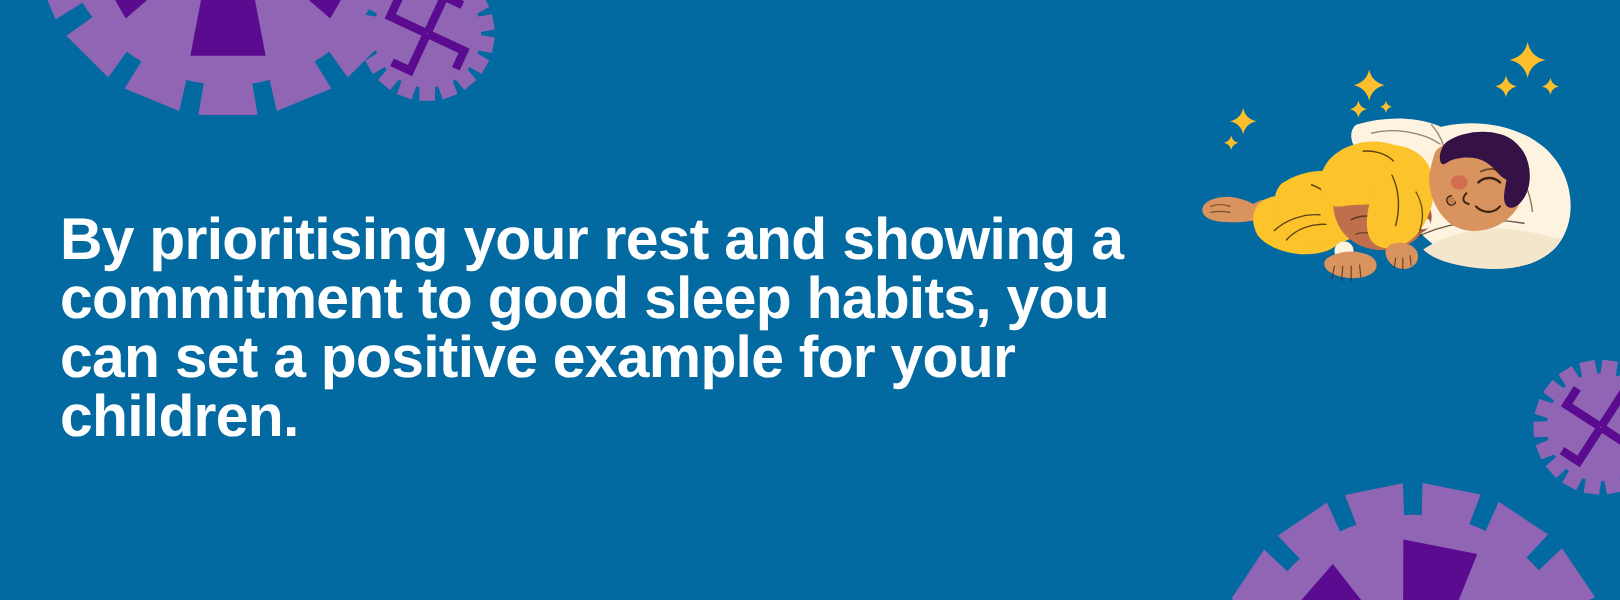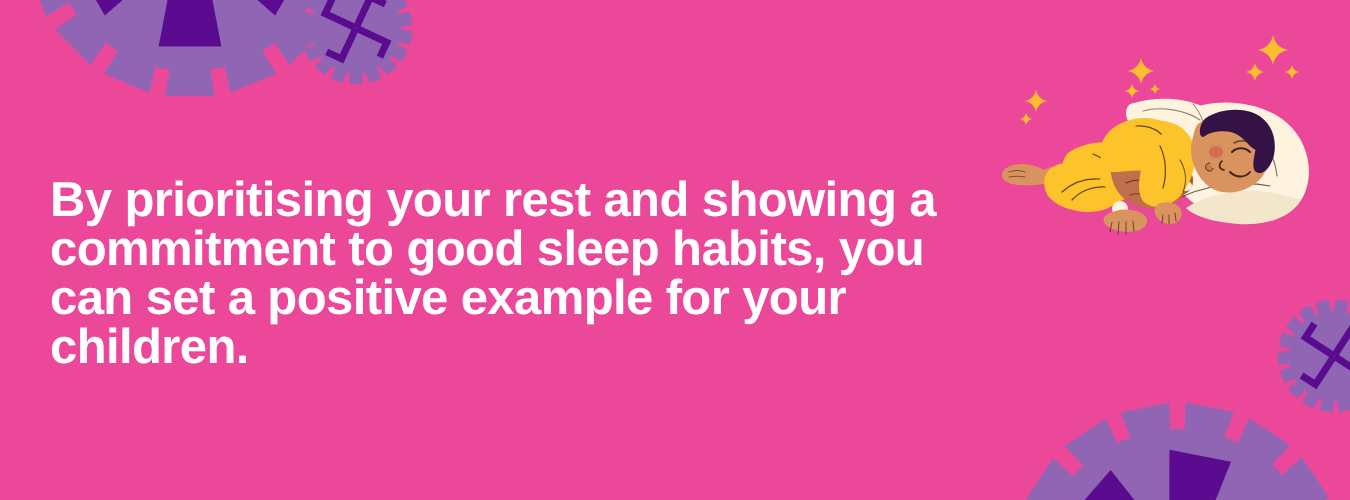--- a/index.html
+++ b/index.html
@@ -5,21 +5,21 @@
   html, body {
     margin: 0;
     padding: 0;
     background: #5b0b8f;
   }
   #banner {
     position: relative;
     width: 1350px;
     height: 500px;
     overflow: hidden;
-    background: #ec4899;
+    background: #0369a1;
     font-family: "Liberation Sans", sans-serif;
   }
   #decor-layer, #art-layer {
     position: absolute;
     inset: 0;
     width: 1350px;
     height: 500px;
   }
   #decor-layer { z-index: 1; }
   #art-layer   { z-index: 2; }

